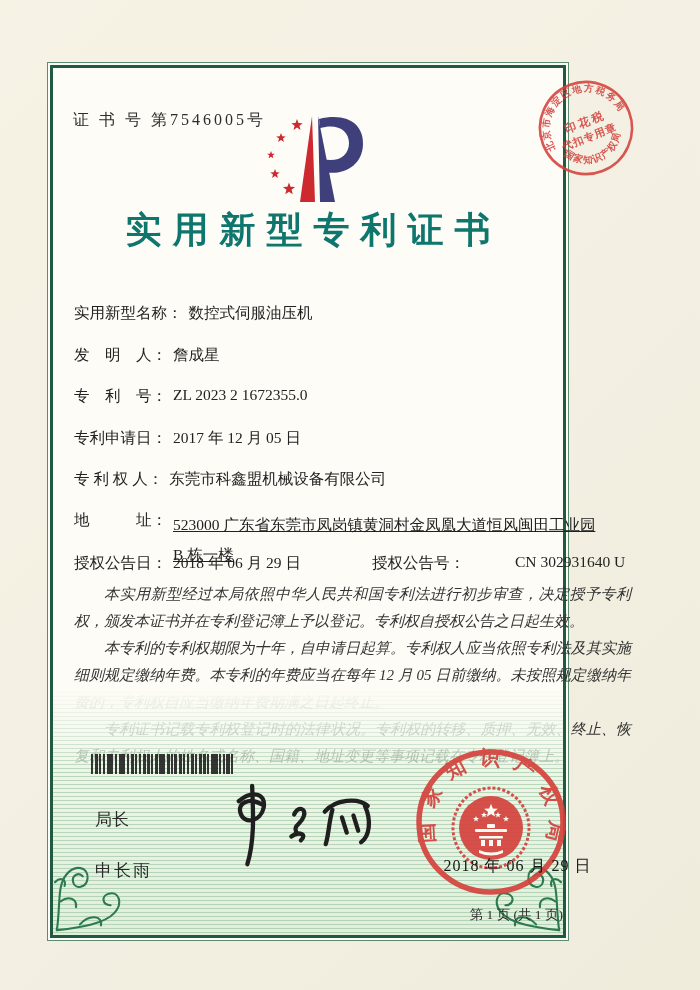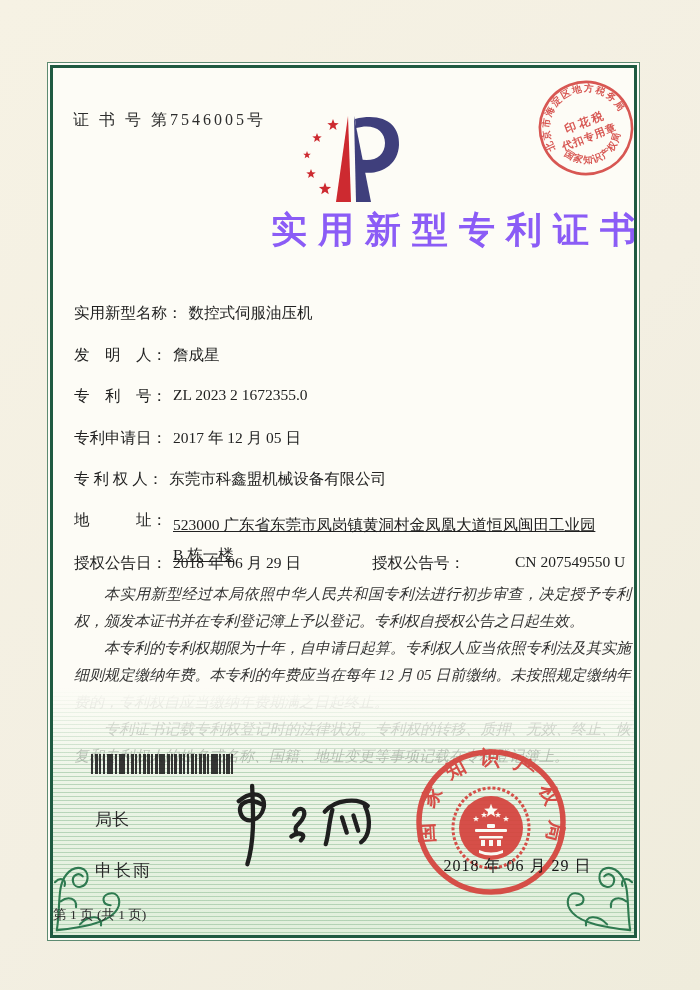--- a/index.html
+++ b/index.html
@@ -1,26 +1,26 @@
 <!DOCTYPE html>
 <html><head>
 <meta charset="utf-8">
 <style>
   * { margin:0; padding:0; box-sizing:border-box; }
   html,body { width:700px; height:990px; }
   body { font-family:"Liberation Serif","DejaVu Serif",serif; }
   .page { position:relative; width:700px; height:990px;
           background:linear-gradient(135deg,#f6f2e4 0%,#f3efe2 55%,#efecdc 100%); overflow:hidden; }
-  .frame { position:absolute; left:50px; top:65px; width:587px; height:873px;
+  .frame { position:absolute; left:50px; top:65px; width:516px; height:873px;
            background:#fdfcf6; border:3px solid #1f5a41;
            box-shadow:0 0 0 2px #fdfcf6, 0 0 0 3px #5d8b72; }
   .cert-no { position:absolute; left:20px; top:42px; font-size:16px; letter-spacing:3px; color:#2d2d2d; }
   .logo { position:absolute; left:50%; top:44px; transform:translateX(-50%); width:112px; height:92px; }
-  .title { position:absolute; left:13px; top:138px; width:100%; text-align:right;
-           font-size:36px; font-weight:bold; letter-spacing:11px; color:#8b5cf6; text-indent:11px; }
+  .title { position:absolute; left:0; top:138px; width:100%; text-align:center;
+           font-size:36px; font-weight:bold; letter-spacing:11px; color:#0f766e; text-indent:11px; }
   .fields { position:absolute; left:21px; top:0; width:560px; font-size:15.5px; color:#222; }
   .frow { position:absolute; left:0; display:flex; white-space:nowrap; }
   .frow .flabel { flex:none; }
   .frow .fvalue { margin-left:6px; }
   .fvalue.wrap { white-space:normal; max-width:424px; line-height:30px;text-decoration:underline; }
   .fpair2 { position:absolute; left:298px; top:0; display:flex; white-space:nowrap;gap:44px; }
   .paras { position:absolute; left:21px; top:513px; width:557px; font-size:15px;
            line-height:27px; color:#333; font-style:italic; }
   .paras p { text-indent:2em; text-align:justify; }
   .band { position:absolute; left:0; bottom:0; width:100%; height:247px; z-index:0;
@@ -33,21 +33,21 @@
                repeating-linear-gradient(90deg,#1c1c1c 0 2px,transparent 2px 4px),
                repeating-linear-gradient(90deg,#1c1c1c 0 1px,transparent 1px 6px),
                repeating-linear-gradient(90deg,transparent 0 5px,#1c1c1c 5px 7px,transparent 7px 13px); }
   .director { position:absolute; left:42px; top:740px; z-index:2; color:#2a2a2a;
               font-family:"Liberation Sans","DejaVu Sans",sans-serif; font-size:17px; }
   .director .name { margin-top:28px; letter-spacing:2px; }
   .signature { position:absolute; left:140px; top:714px; width:210px; height:86px; z-index:2; }
   .seal { position:absolute; left:350px; top:668px; width:176px; height:176px; z-index:2; }
   .seal-date { position:absolute; left:372px; top:788px; width:185px; text-align:center; z-index:3;
                font-size:16px; color:#161616; letter-spacing:1px; }
-  .footer { position:absolute; left:0; top:838px; width:100%; text-align:left;
+  .footer { position:absolute; left:0; top:838px; width:100%; text-align:right;
             font-size:13.5px; color:#2e2e2e; z-index:2; }
   .flourish { position:absolute; bottom:1px; width:96px; height:96px; z-index:1; }
   .flourish.fl-left { left:0; }
   .flourish.fl-right { right:0; transform:scaleX(-1); }
   .tax-stamp { position:absolute; left:530px; top:72px; width:112px; height:112px;
                transform:rotate(-21deg); z-index:4; opacity:.92; }
 </style>
 </head>
 <body>
 
@@ -97,21 +97,21 @@
       </div>
       <div class="frow" style="top:442px">
         <span class="flabel">地　　　址：</span>
         <span class="fvalue wrap">523000 广东省东莞市凤岗镇黄洞村金凤凰大道恒风闽田工业园 B 栋一楼</span>
       </div>
       <div class="frow" style="top:485px; width:557px">
         <span class="flabel">授权公告日：</span>
         <span class="fvalue">2018 年 06 月 29 日</span>
         <span class="fpair2">
           <span class="flabel">授权公告号：</span>
-          <span class="fvalue">CN 207549550 U</span>
+          <span class="fvalue">CN 302931640 U</span>
         </span>
       </div>
     </div>
 
     <div class="paras">
       <p>本实用新型经过本局依照中华人民共和国专利法进行初步审查，决定授予专利权，颁发本证书并在专利登记簿上予以登记。专利权自授权公告之日起生效。</p>
       <p>本专利的专利权期限为十年，自申请日起算。专利权人应当依照专利法及其实施细则规定缴纳年费。本专利的年费应当在每年 12 月 05 日前缴纳。未按照规定缴纳年费的，专利权自应当缴纳年费期满之日起终止。</p>
       <p>专利证书记载专利权登记时的法律状况。专利权的转移、质押、无效、终止、恢复和专利权人的姓名或名称、国籍、地址变更等事项记载在专利登记簿上。</p>
     </div>
 

